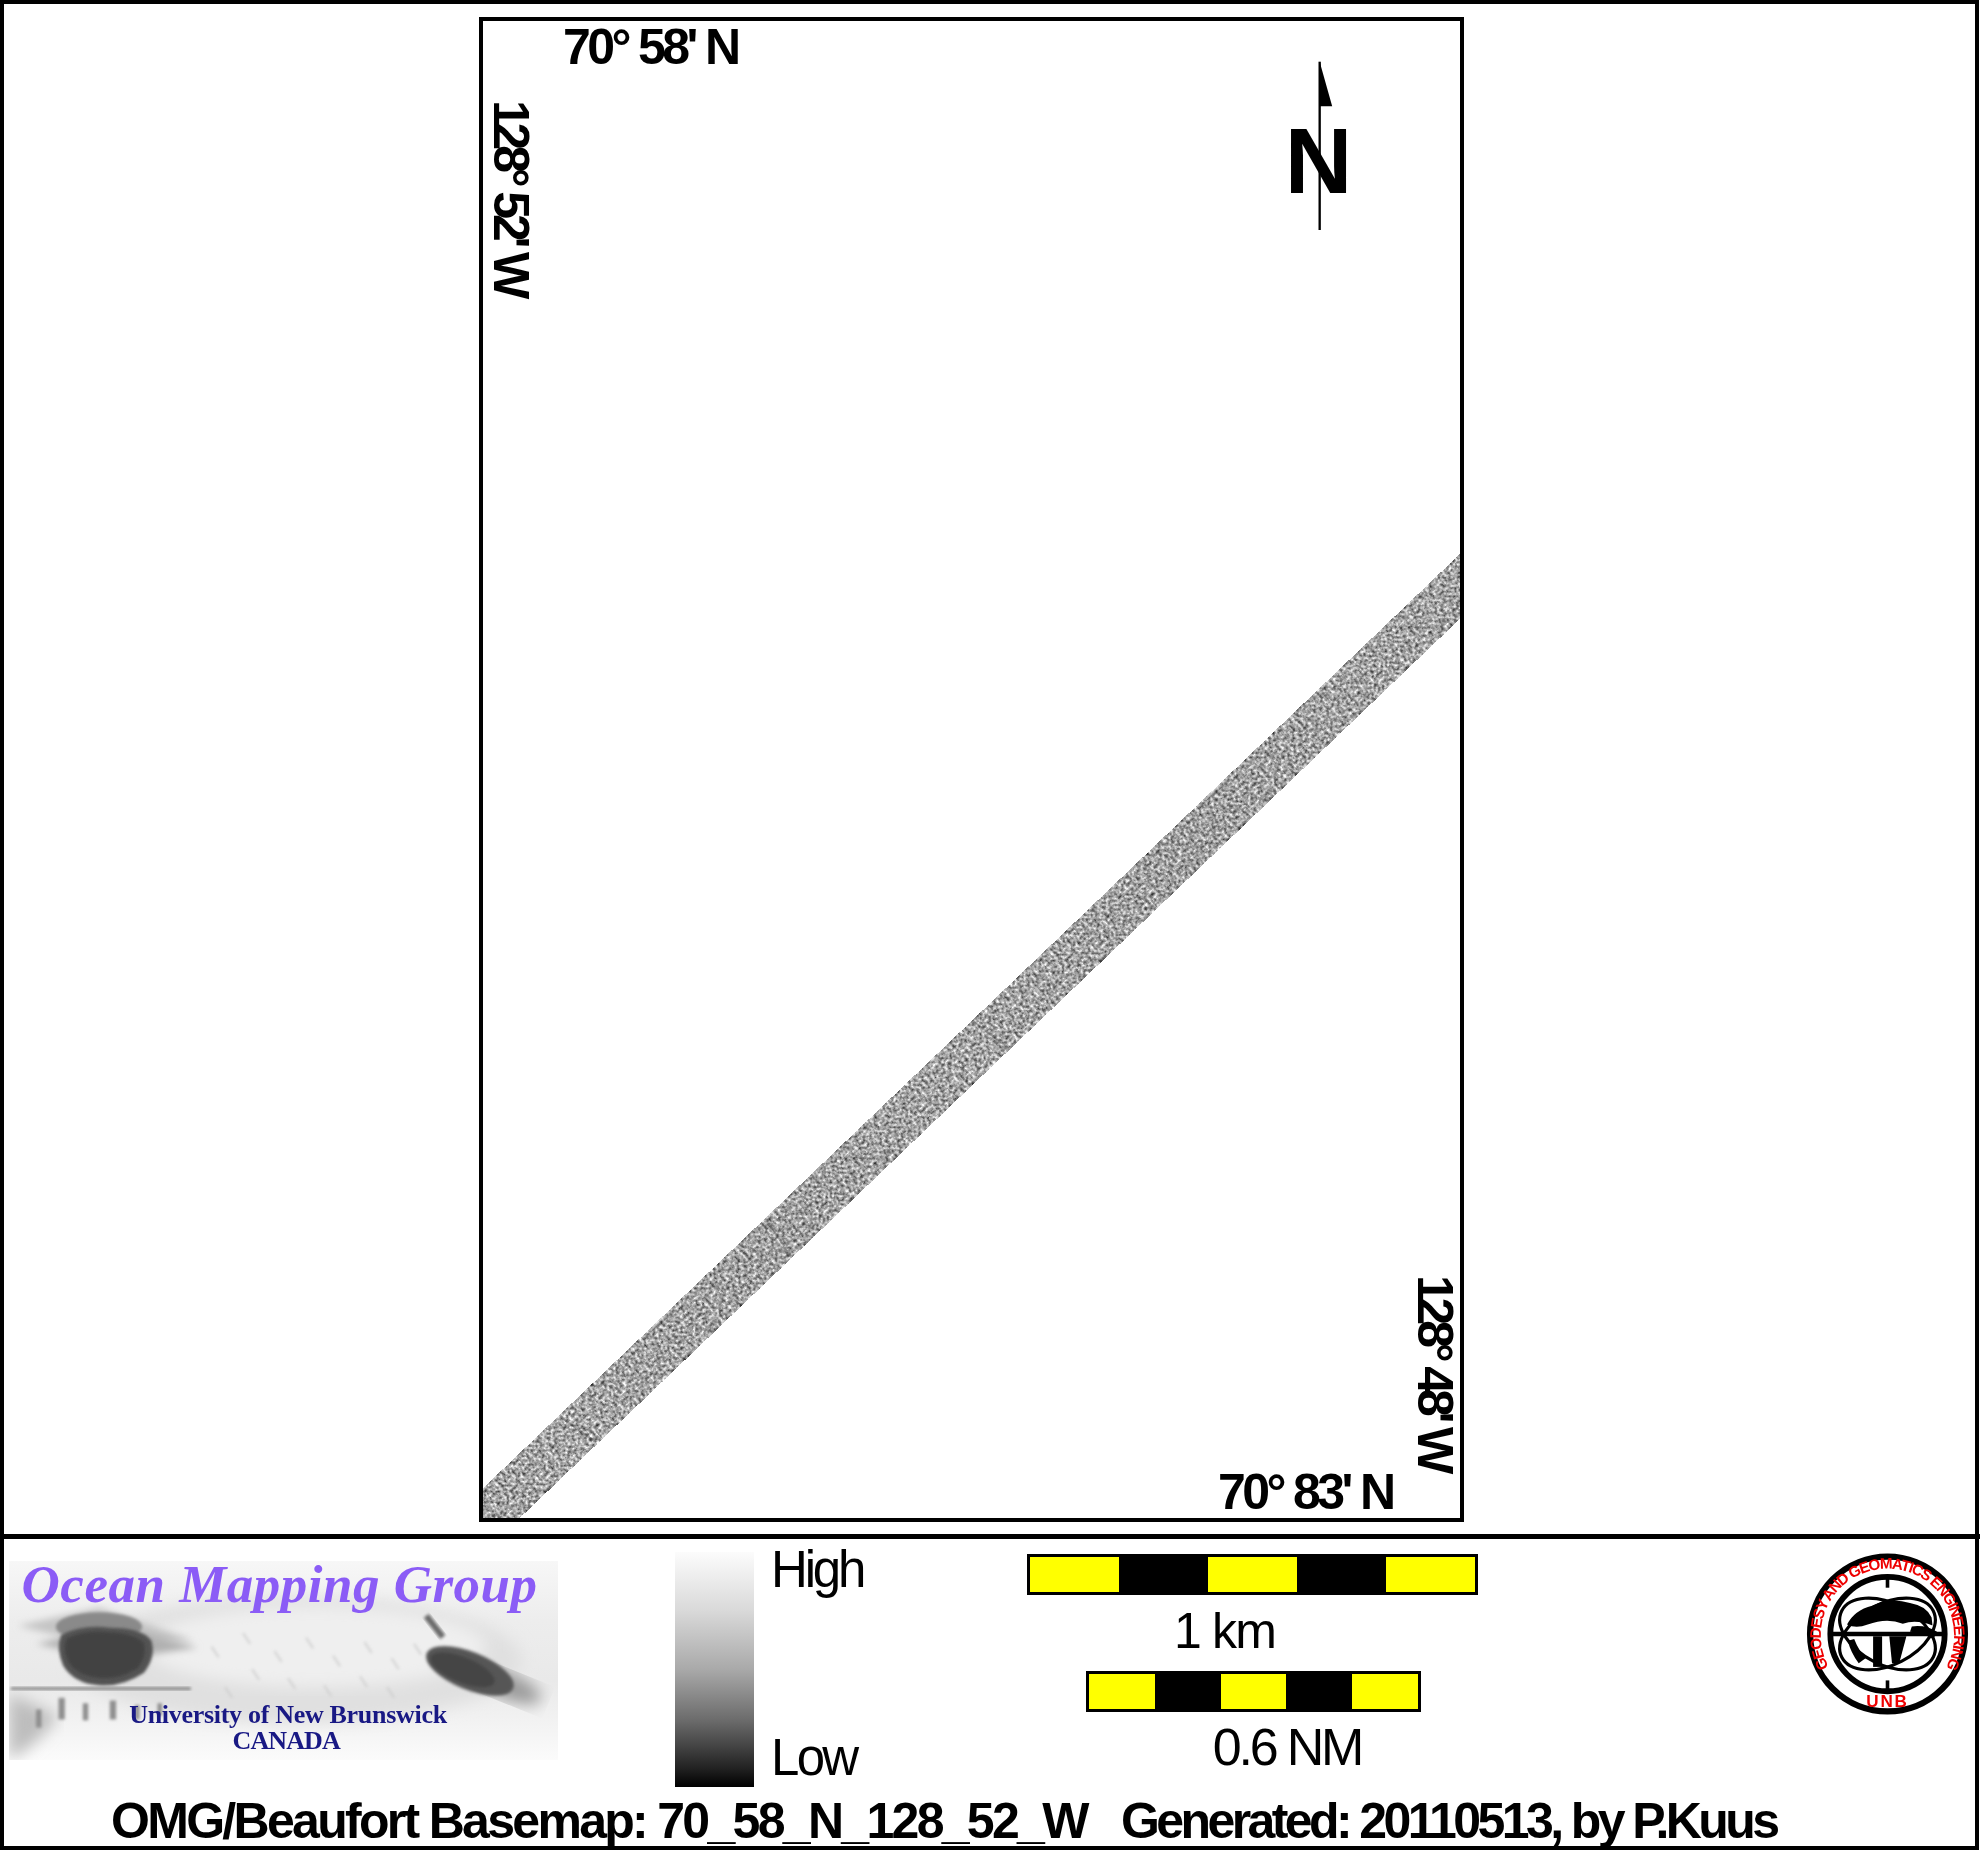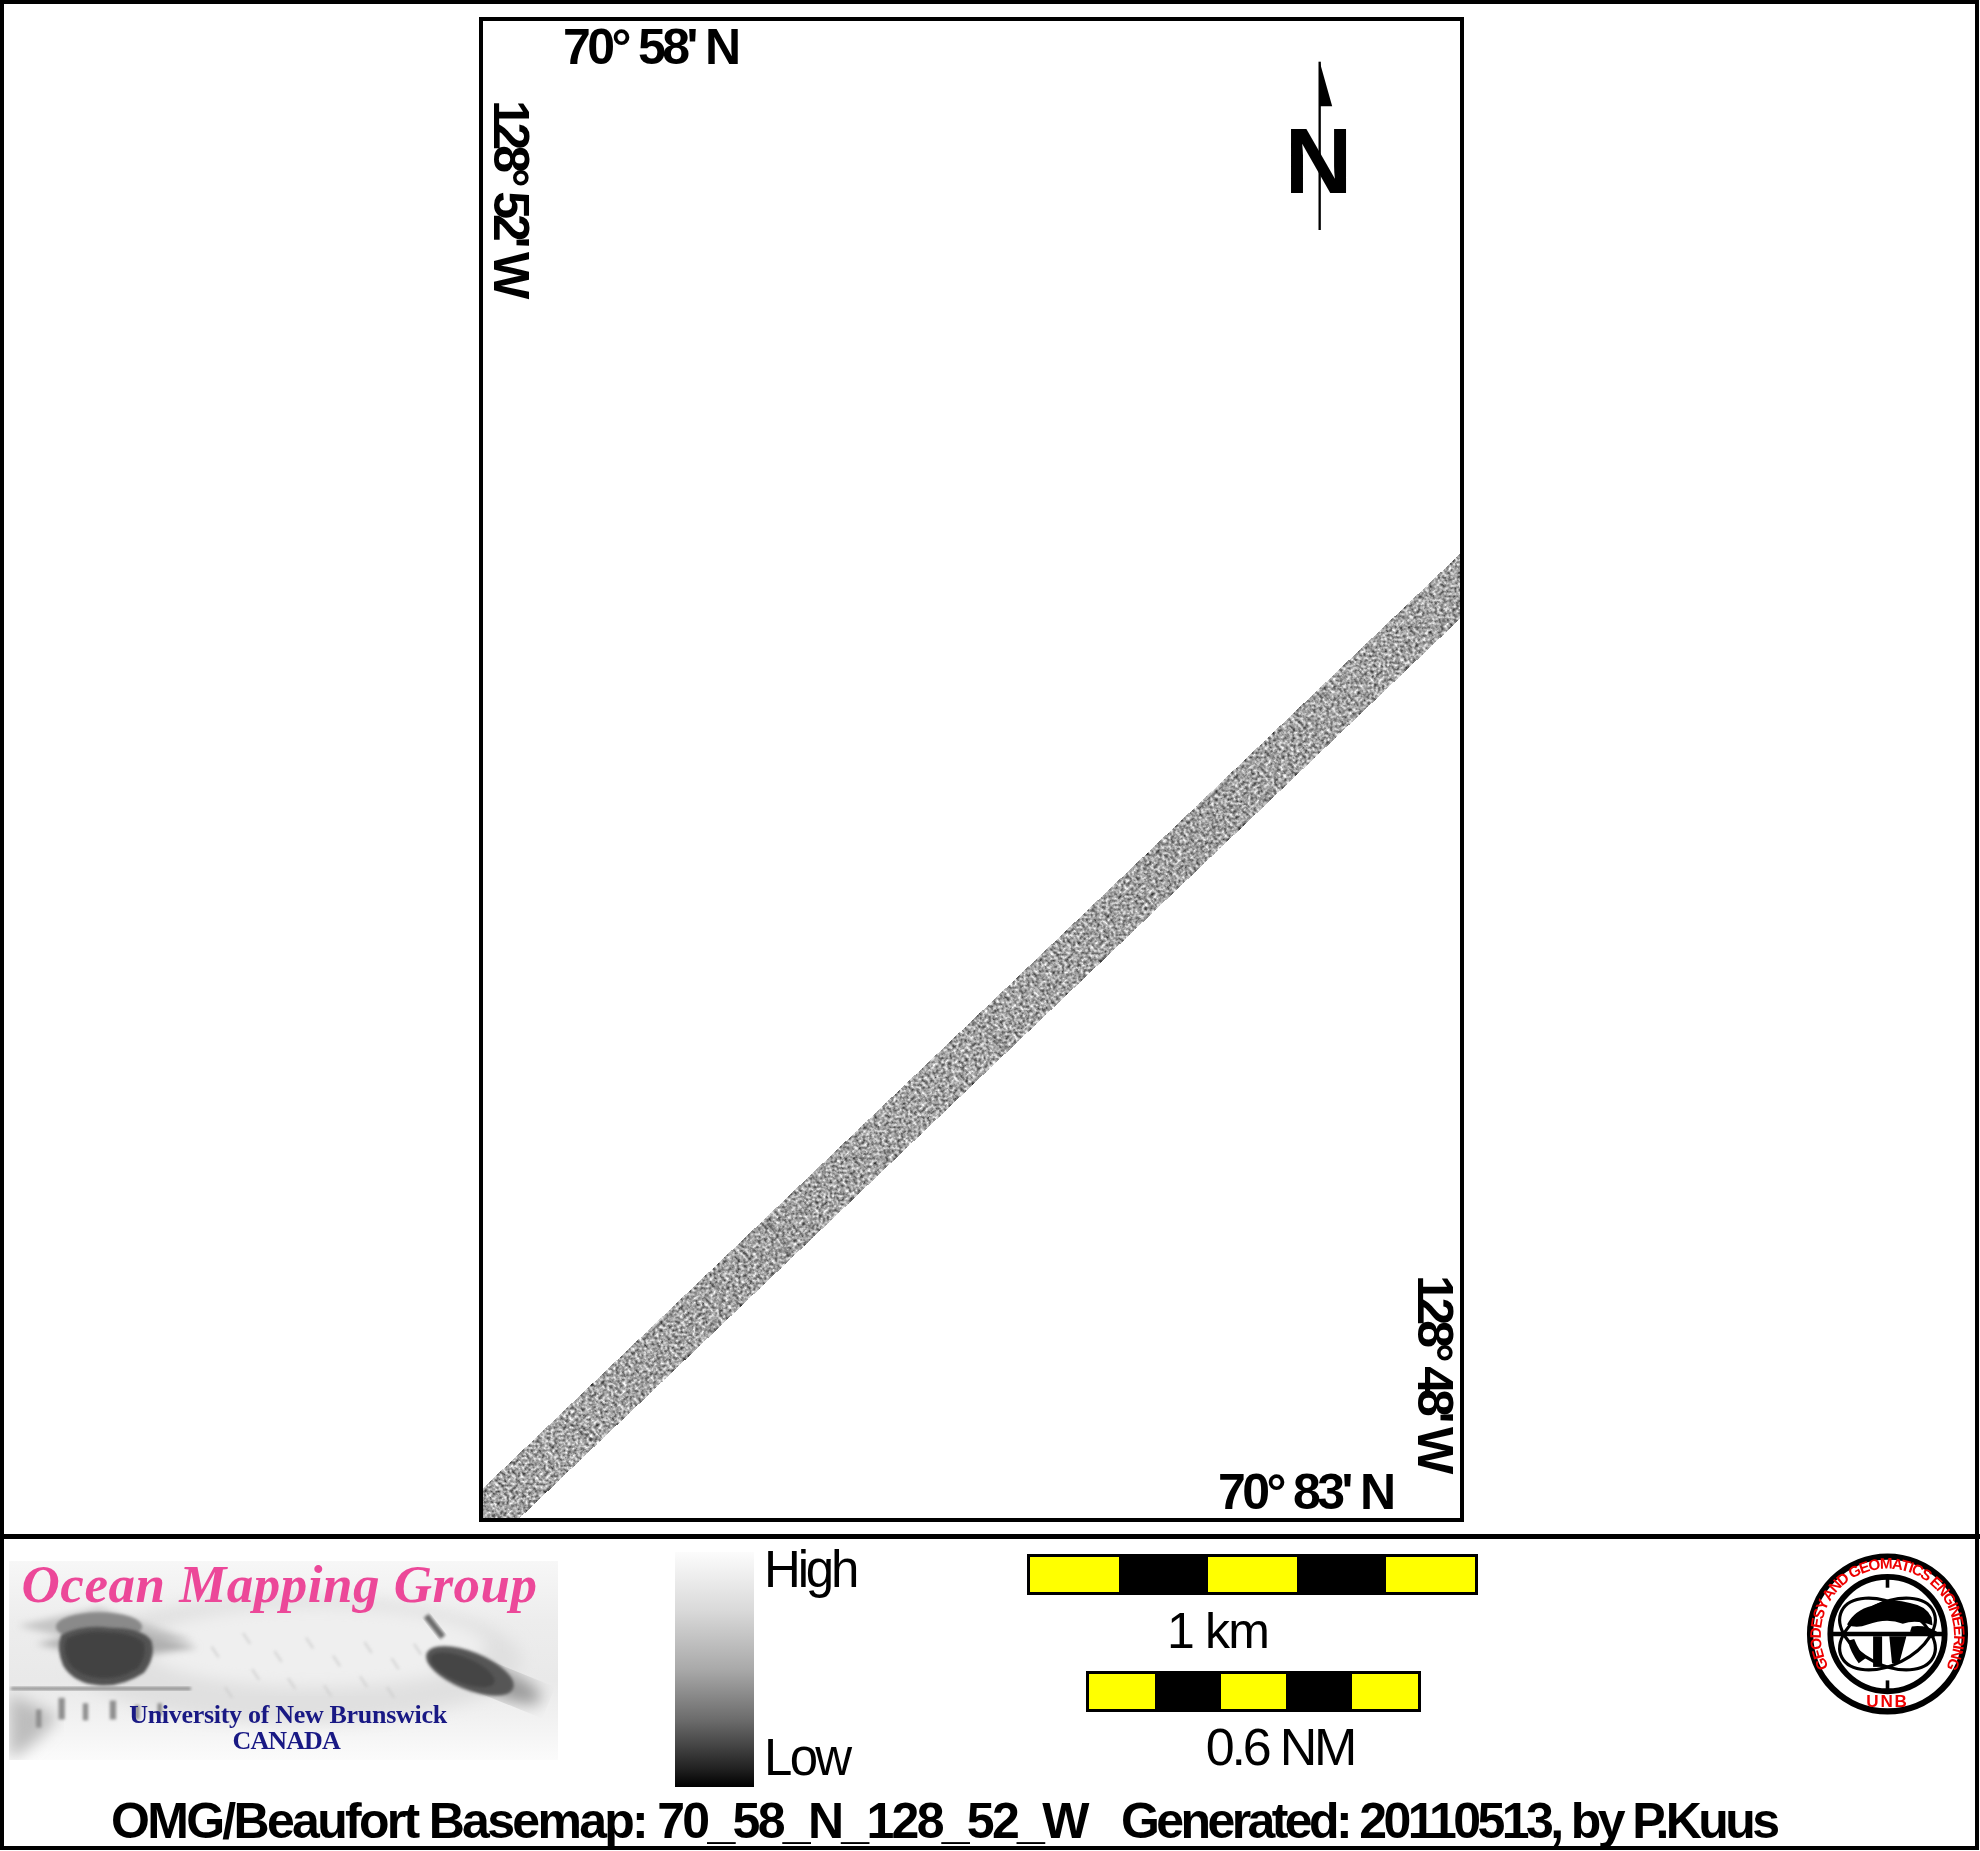--- a/index.html
+++ b/index.html
@@ -8,34 +8,34 @@
   .abs{position:absolute;}
   #outer{left:0;top:0;width:1971px;height:1842px;border:4.5px solid #000;}
   #frame{left:479px;top:17px;width:977px;height:1497px;border:4.5px solid #000;overflow:hidden;}
   .lbl{font-weight:bold;font-size:50px;letter-spacing:-3.6px;line-height:1;white-space:pre;color:#000;}
   #toplbl{left:563px;top:21.6px;}
   #botlbl{left:1218px;top:1467px;}
   .rot{transform-origin:0 0;transform:rotate(90deg);}
   #leftlbl{left:536px;top:100px;letter-spacing:-5.2px;}
   #rightlbl{left:1460px;top:1275px;letter-spacing:-5.2px;}
   #sep{left:0;top:1534px;width:1980px;height:4.5px;background:#000;}
-  .leg{font-size:51px;letter-spacing:-1.8px;line-height:1;color:#000;}
+  .leg{font-size:51px;letter-spacing:-1.8px;line-height:1;color:#000;margin-left:7px;}
   #high{left:764px;top:1544px;letter-spacing:-3.2px;}
   #low{left:764px;top:1732px;letter-spacing:-2.7px;}
   #cbar{left:675px;top:1552px;width:79px;height:235px;
         background:linear-gradient(to bottom,#fcfcfc 0%,#d9d9d9 25%,#a9a9a9 50%,#6a6a6a 72%,#222 92%,#000 100%);}
   .sbar{border:3.6px solid #000;}
   #km{left:1027px;top:1554px;width:445px;height:35px;
       background:linear-gradient(to right,#ffff00 0 20%,#000 20% 40%,#ffff00 40% 60%,#000 60% 80%,#ffff00 80% 100%);}
   #nm{left:1086px;top:1671px;width:329px;height:35px;
       background:linear-gradient(to right,#ffff00 0 20%,#000 20% 40%,#ffff00 40% 60%,#000 60% 80%,#ffff00 80% 100%);}
   #kmlbl{left:1167px;top:1606px;width:180px;font-size:50px;letter-spacing:-1.8px;}
   #nmlbl{left:1145px;top:1721px;width:270px;text-align:center;font-size:52px;letter-spacing:-3.2px;}
   #omgtitle{left:21.6px;top:1558px;font-family:"Liberation Serif",serif;font-style:italic;font-weight:bold;
-            font-size:53px;color:#ec4899;letter-spacing:0.5px;white-space:pre;line-height:1;}
+            font-size:53px;color:#8b5cf6;letter-spacing:0.5px;white-space:pre;line-height:1;}
   #unbline{left:13.5px;top:1702px;width:549px;text-align:center;font-family:"Liberation Serif",serif;
            font-weight:bold;font-size:26px;color:#191984;line-height:1;letter-spacing:-0.3px;}
   #canline{left:11.7px;top:1728px;width:549px;text-align:center;font-family:"Liberation Serif",serif;
            font-weight:bold;font-size:26px;color:#191984;line-height:1;letter-spacing:-0.9px;}
   #cap1{left:111px;top:1796px;font-weight:bold;font-size:50px;letter-spacing:-2.7px;line-height:1;}
   #cap2{left:1121px;top:1796px;font-weight:bold;font-size:50px;letter-spacing:-3.6px;line-height:1;}
 </style>
 </head>
 <body>
 <div id="outer" class="abs"></div>

